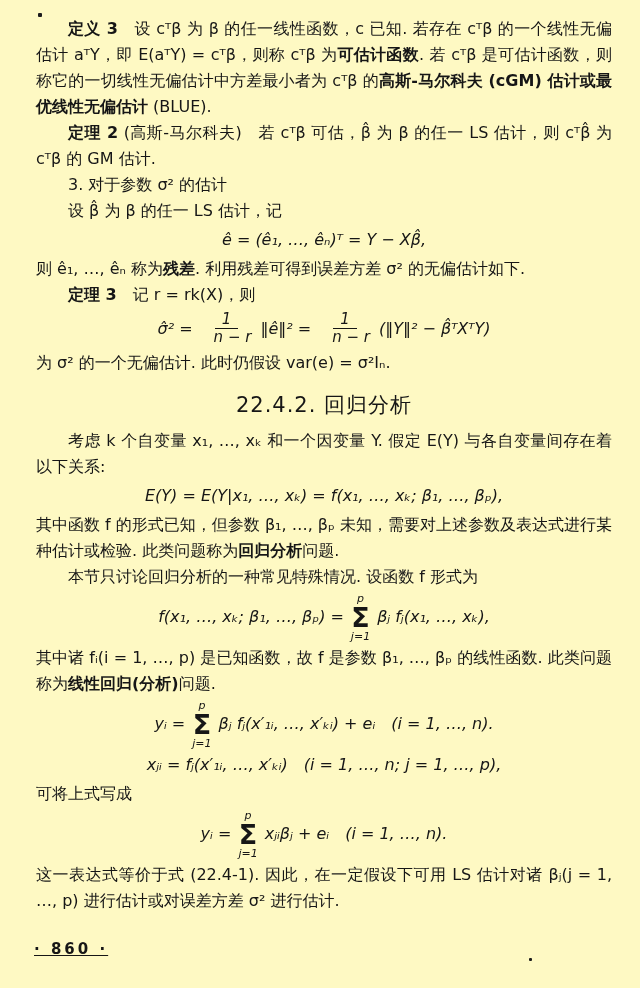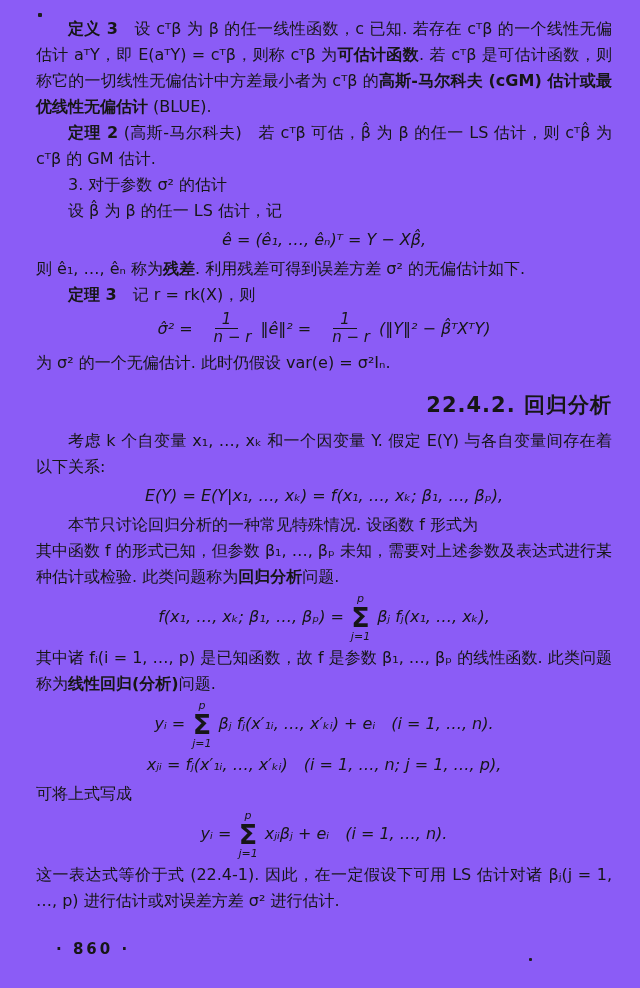--- a/index.html
+++ b/index.html
@@ -1,36 +1,36 @@
 <!DOCTYPE html>
 <html><head>
 <meta charset="utf-8">
 <style>
   html,body{margin:0;padding:0;background:#e9e7e2;}
   .page{
     position:relative;
     width:640px;height:988px;
     margin:0 auto;
-    background:#8b5cf6;
+    background:#fef9c3;
     box-sizing:border-box;
     padding:16px 28px 0 36px;
     overflow:hidden;
     font-family:"DejaVu Sans",sans-serif;
     color:#161616;
     font-size:16px;
     line-height:26px;
     text-align:justify;
   }
   .para{margin:0;}
   .indent{text-indent:2em;}
   .b{font-weight:bold;}
   .section-heading{
-    font-size:21px;font-weight:bold;
+    font-size:21px;font-weight:normal;
     margin:16px 0 10px 0;
-    text-indent:0;text-align:right;
+    text-indent:0;text-align:center;
     letter-spacing:1px;
   }
   .formula{
     display:flex;justify-content:center;align-items:center;
     gap:7px;margin:3px 0;
     font-style:italic;
     text-indent:0;
   }
   .formula .math{white-space:nowrap;}
   .frac{
@@ -39,23 +39,24 @@
   }
   .frac .num{border-bottom:1.5px solid #161616;padding:0 7px;}
   .frac .den{padding:0 2px;margin-left:12px;}
   .sum{
     display:inline-flex;flex-direction:column;align-items:center;
     line-height:1;vertical-align:middle;
   }
   .sum .sigma{font-size:27px;font-style:normal;font-weight:bold;}
   .sum .sumtop,.sum .sumbot{font-size:11px;font-style:italic;}
   .footer{
-    position:absolute;left:56px;bottom:26px;
+    position:absolute;left:34px;bottom:26px;
     font-size:15px;letter-spacing:3px;font-weight:bold;
     text-indent:0;
+    text-decoration:underline;
   }
   .speck{position:absolute;background:#1d1d1d;border-radius:1px;}
   .speck-top{left:38px;top:13px;width:4px;height:4px;}
   .speck-bottom{left:529px;bottom:27px;width:3px;height:3px;}
 </style>
 </head>
 <body>
 
 <div class="page">
 
@@ -94,23 +95,23 @@
   <p class="para"><span>为 σ² 的一个无偏估计. 此时仍假设 var(e) = σ²Iₙ.</span></p>
 
   <h2 class="section-heading">22.4.2. 回归分析</h2>
 
   <p class="para indent"><span>考虑 k 个自变量 x₁, …, xₖ 和一个因变量 Y. 假定 E(Y) 与各自变量间存在着以下关系:</span></p>
 
   <div class="formula">
       <span class="math">E(Y) = E(Y|x₁, …, xₖ) = f(x₁, …, xₖ; β₁, …, βₚ),</span>
     </div>
 
+  <p class="para"><span>其中函数 f 的形式已知，但参数 β₁, …, βₚ 未知，需要对上述参数及表达式进行某种估计或检验. 此类问题称为</span><b class="b">回归分析</b><span>问题.</span></p>
+
   <p class="para indent"><span>本节只讨论回归分析的一种常见特殊情况. 设函数 f 形式为</span></p>
-
-  <p class="para"><span>其中函数 f 的形式已知，但参数 β₁, …, βₚ 未知，需要对上述参数及表达式进行某种估计或检验. 此类问题称为</span><b class="b">回归分析</b><span>问题.</span></p>
 
   <div class="formula">
     <span class="math">f(x₁, …, xₖ; β₁, …, βₚ) =</span>
     <span class="sum">
         <span class="sumtop">p</span>
         <span class="sigma">Σ</span>
         <span class="sumbot">j=1</span>
       </span>
     <span class="math">βⱼ fⱼ(x₁, …, xₖ),</span>
   </div>

